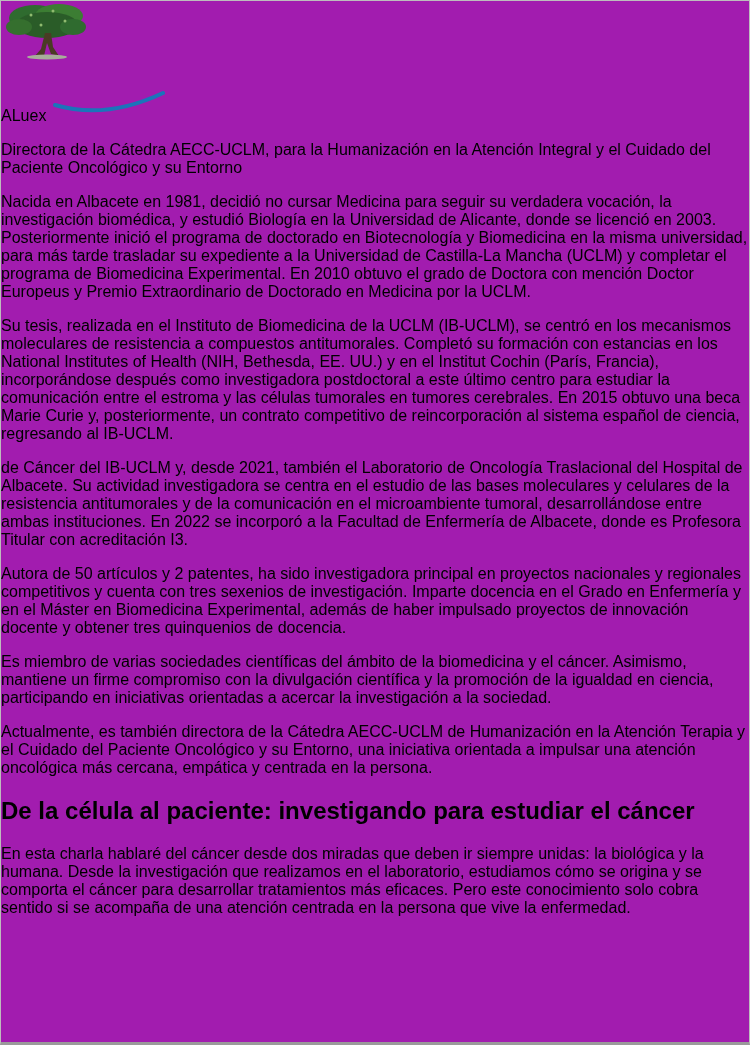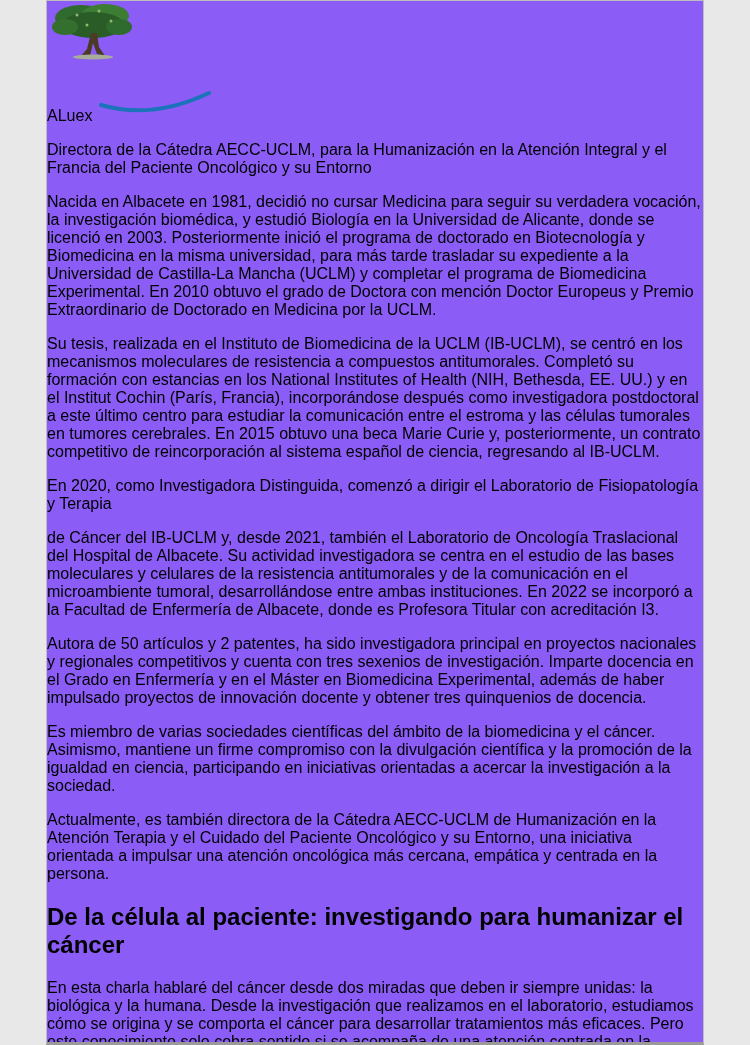--- a/index.html
+++ b/index.html
@@ -1,16 +1,16 @@
 <!DOCTYPE html>
 <html><head>
 <meta charset="utf-8">
 <style>
   html,body{margin:0;padding:0;background:#e8e8e8;}
-  .page{position:relative;width:658px;height:1045px;background:#8b5cf6;margin:0 auto;
+  .page{position:relative;width:750px;height:1045px;background:#a21caf;margin:0 auto;
         box-sizing:border-box;border:1px solid #bdbdbd;border-bottom:3px solid #9a9a9a;
         font-family:"Liberation Sans",sans-serif;overflow:hidden;}
 
   
   .stripe{position:absolute;left:1px;top:64px;width:487px;height:15px;
     background:linear-gradient(90deg,#b9bdd0 0%,#d8cfd8 7%,#cfc5cf 18%,#dbcdd6 30%,
       #cfc3ce 45%,#e2aed2 53%,#d5c3d3 60%,#dcc8d8 72%,#cba9cd 84%,#c championship 0;
     background:linear-gradient(90deg,#b9bdd0 0%,#d8cfd8 7%,#cfc5cf 18%,#dbcdd6 30%,
       #cfc3ce 45%,#e2aed2 53%,#d5c3d3 60%,#dcc8d8 72%,#cba9cd 84%,#b77fb8 96%,#a86fae 100%);}
   .brand{position:absolute;right:32px;top:33px;width:215px;height:60px;display:flex;align-items:flex-end;}
@@ -73,39 +73,38 @@
     <div class="aluex">
       <span class="al">AL</span><span class="uex">uex</span>
       <svg width="118" height="56" viewBox="0 0 118 56">
         <path d="M4 40 Q55 55 112 28" stroke="#1b74ba" stroke-width="4" fill="none" stroke-linecap="round"></path>
       </svg>
     </div>
   </div>
 
 
   <div class="head-text">
-    <p class="speaker-role">Directora de la Cátedra AECC-UCLM, para la Humanización en la Atención Integral y el Francia del Paciente Oncológico y su Entorno</p>
+    <p class="speaker-role">Directora de la Cátedra AECC-UCLM, para la Humanización en la Atención Integral y el Cuidado del Paciente Oncológico y su Entorno</p>
   </div>
 
   <div class="bio">
     <div class="col">
       <div class="photo-spacer"></div>
       <p><span class="dropcap">N</span><span>acida en Albacete en 1981, decidió no cursar Medicina para seguir su verdadera vocación, la investigación biomédica, y estudió Biología en la Universidad de Alicante, donde se licenció en 2003. Posteriormente inició el programa de doctorado en Biotecnología y Biomedicina en la misma universidad, para más tarde trasladar su expediente a la Universidad de Castilla-La Mancha (UCLM) y completar el programa de Biomedicina Experimental. En 2010 obtuvo el grado de Doctora con mención Doctor Europeus y Premio Extraordinario de Doctorado en Medicina por la UCLM.</span></p>
       <p>Su tesis, realizada en el Instituto de Biomedicina de la UCLM (IB-UCLM), se centró en los mecanismos moleculares de resistencia a compuestos antitumorales. Completó su formación con estancias en los National Institutes of Health (NIH, Bethesda, EE. UU.) y en el Institut Cochin (París, Francia), incorporándose después como investigadora postdoctoral a este último centro para estudiar la comunicación entre el estroma y las células tumorales en tumores cerebrales. En 2015 obtuvo una beca Marie Curie y, posteriormente, un contrato competitivo de reincorporación al sistema español de ciencia, regresando al IB-UCLM.</p>
-      <p>En 2020, como Investigadora Distinguida, comenzó a dirigir el Laboratorio de Fisiopatología y Terapia</p>
     </div>
     <div class="col">
       <p>de Cáncer del IB-UCLM y, desde 2021, también el Laboratorio de Oncología Traslacional del Hospital de Albacete. Su actividad investigadora se centra en el estudio de las bases moleculares y celulares de la resistencia antitumorales y de la comunicación en el microambiente tumoral, desarrollándose entre ambas instituciones. En 2022 se incorporó a la Facultad de Enfermería de Albacete, donde es Profesora Titular con acreditación I3.</p>
       <p>Autora de 50 artículos y 2 patentes, ha sido investigadora principal en proyectos nacionales y regionales competitivos y cuenta con tres sexenios de investigación. Imparte docencia en el Grado en Enfermería y en el Máster en Biomedicina Experimental, además de haber impulsado proyectos de innovación docente y obtener tres quinquenios de docencia.</p>
       <p>Es miembro de varias sociedades científicas del ámbito de la biomedicina y el cáncer. Asimismo, mantiene un firme compromiso con la divulgación científica y la promoción de la igualdad en ciencia, participando en iniciativas orientadas a acercar la investigación a la sociedad.</p>
       <p>Actualmente, es también directora de la Cátedra AECC-UCLM de Humanización en la Atención Terapia y el Cuidado del Paciente Oncológico y su Entorno, una iniciativa orientada a impulsar una atención oncológica más cercana, empática y centrada en la persona.</p>
     </div>
   </div>
 
-  <h2 class="talk-title">De la célula al paciente: investigando para humanizar el cáncer</h2>
+  <h2 class="talk-title">De la célula al paciente: investigando para estudiar el cáncer</h2>
 
   <div class="abstract">
     <div class="col">
       <p>En esta charla hablaré del cáncer desde dos miradas que deben ir siempre unidas: la biológica y la humana. Desde la investigación que realizamos en el laboratorio, estudiamos cómo se origina y se comporta el cáncer para desarrollar tratamientos más eficaces. Pero este conocimiento solo cobra sentido si se acompaña de una atención centrada en la persona que vive la enfermedad.</p>
 
     </div>
 
   </div>
 
 </div>

